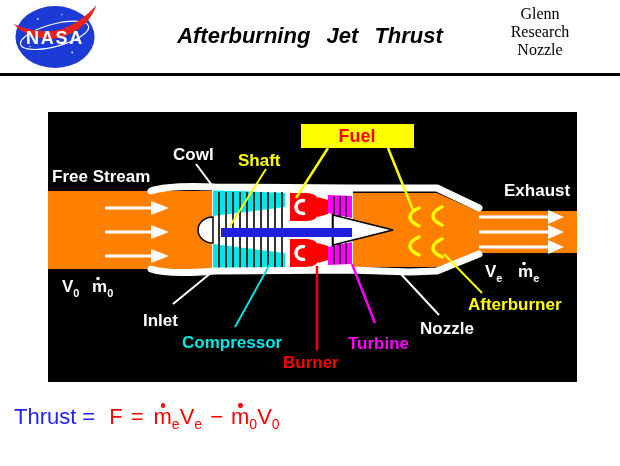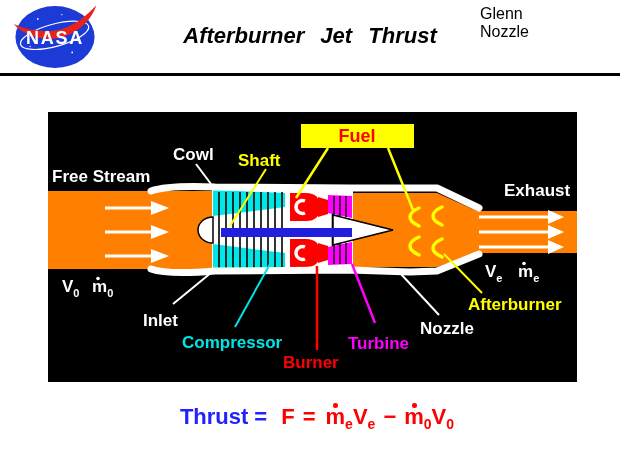--- a/index.html
+++ b/index.html
@@ -2,34 +2,34 @@
 <html><head>
 <meta charset="utf-8">
 <style>
   html,body{margin:0;padding:0;background:#ffffff;}
   .stage{position:relative;width:620px;height:466px;background:#ffffff;overflow:hidden;
          font-family:"Liberation Sans",sans-serif;}
   
   .logo{position:absolute;left:12px;top:3px;width:86px;height:68px;}
   .title{position:absolute;left:110px;top:23px;width:400px;text-align:center;
          font-size:22px;font-weight:bold;font-style:italic;color:#000;word-spacing:10px;}
-  .org{position:absolute;right:20px;top:5px;width:120px;text-align:left;
-       font-size:16px;line-height:18px;color:#000;}
+  .org{position:absolute;right:20px;top:5px;width:120px;text-align:center;
+       font-size:16px;line-height:18px;color:#000;font-family:Liberation Serif, serif;}
   .org span{display:block;}
   .rule{position:absolute;left:0;top:73px;width:620px;height:3px;background:#000;}
   
   .diagram{position:absolute;left:48px;top:112px;width:529px;height:270px;}
   .diagram text{font-family:"Liberation Sans",sans-serif;font-weight:bold;}
   .t17{font-size:17px;}
   .t18{font-size:18px;}
   .sub{font-size:11px;}
   .wh{fill:#ffffff;}
   
-  .equation{position:absolute;left:0;top:404px;width:620px;text-align:center;
-            font-size:22px;font-weight:bold;padding-left:14px;box-sizing:border-box;}
+  .equation{position:absolute;left:0;top:404px;width:620px;
+            font-size:22px;font-weight:normal;padding-left:14px;box-sizing:border-box;}
   .eq-blue{color:#2222FF;}
   .eq-red{color:#FF0000;}
   .equation .esub{font-size:14px;vertical-align:-5px;}
   .sp{margin-left:6px;}
   .fterm{margin-left:14px;margin-right:8px;}
   .sp2{margin-right:10px;}
   .minus{margin:0 8px;}
   .mwrap{position:relative;display:inline-block;}
   .mwrap::after{content:"";position:absolute;left:50%;top:-1px;width:4.5px;height:4.5px;
                 margin-left:-2px;border-radius:50%;background:currentColor;}
@@ -43,24 +43,25 @@
     <ellipse cx="50" cy="39" rx="46" ry="36" fill="#1C3AD6"></ellipse>
     <circle cx="30" cy="18" r="1" fill="#fff"></circle>
     <circle cx="70" cy="57" r="1" fill="#fff"></circle>
     <circle cx="58" cy="13" r="0.8" fill="#fff"></circle>
     <circle cx="21" cy="50" r="0.8" fill="#fff"></circle>
     <ellipse cx="50" cy="37" rx="41" ry="13" fill="none" stroke="#ffffff" stroke-width="1.4" transform="rotate(-15 50 39)"></ellipse>
     <path d="M2,24 C20,32 42,35 60,29 C75,24 88,13 98,2 C93,18 80,31 62,38 C40,46 14,38 2,24 Z" fill="#E8221C"></path>
     <text x="50" y="47" text-anchor="middle" fill="#ffffff" style="font:bold 21px 'Liberation Sans',sans-serif;letter-spacing:2px">NASA</text>
   </svg>
 
-  <div class="title">Afterburner Jet Thrust</div>
+  <div class="title">Afterburning Jet Thrust</div>
 
   <div class="org">
     <span>Glenn</span>
+    <span>Research</span>
     <span>Nozzle</span>
   </div>
 
   <div class="rule"></div>
 
   <svg class="diagram" viewBox="0 0 529 270">
 
     <rect x="0" y="0" width="529" height="270" fill="#000000"></rect>
 
     <g fill="#FF8000">

